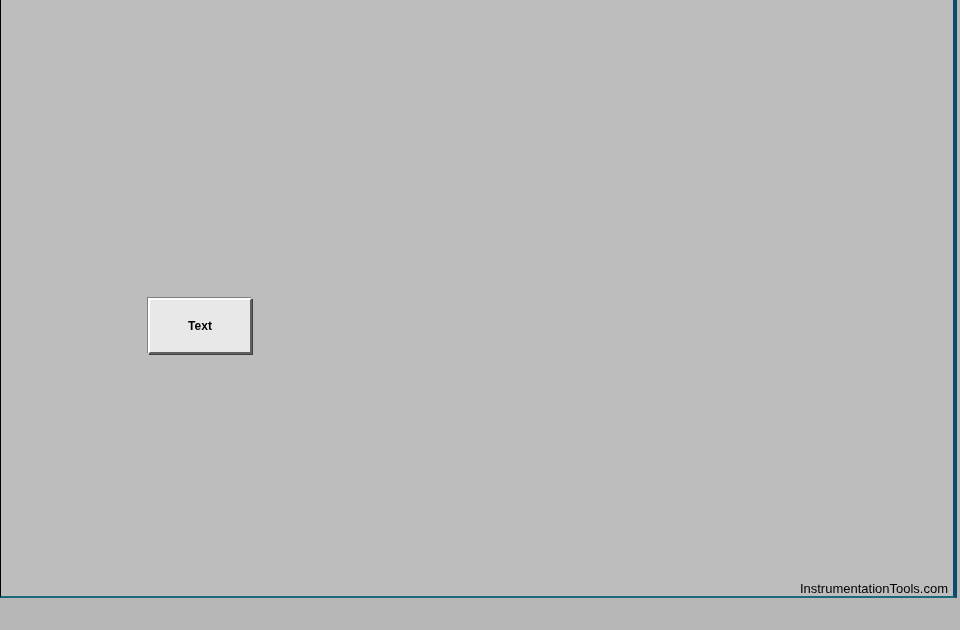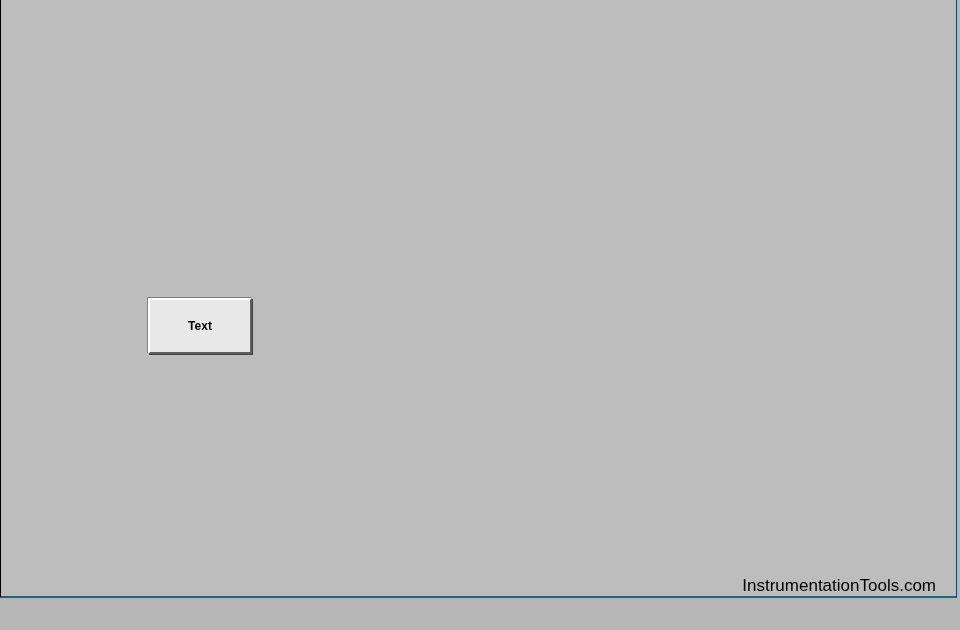--- a/index.html
+++ b/index.html
@@ -18,21 +18,21 @@
     }
     
     .canvas-panel {
       position: absolute;
       top: 0;
       left: 0;
       width: 957px;
       height: 598px;
       background: #bdbdbd;
       border-left: 1px solid #000;
-      border-right: 1px solid #0c4a6e;
+      border-right: 4px solid #0c4a6e;
       border-bottom: 2px solid #1a6a7a;
     }
     
     .classic-button {
       position: absolute;
       left: 147px;
       top: 298px;
       width: 104px;
       height: 56px;
       background: #e8e8e8;
@@ -48,24 +48,24 @@
       justify-content: center;
       cursor: pointer;
       font-family: Tahoma, Arial, sans-serif;
       font-size: 12px;
       font-weight: bold;
       color: #000;
     }
     
     .watermark {
       position: absolute;
-      right: 24px;
+      right: 12px;
       bottom: 34px;
       font-family: Arial, sans-serif;
-      font-size: 17px;
+      font-size: 13px;
       color: #000;
     }
   </style>
 </head>
 <body>
 
 <div class="canvas-panel">
   <button class="classic-button">Text</button>
 </div>
 

